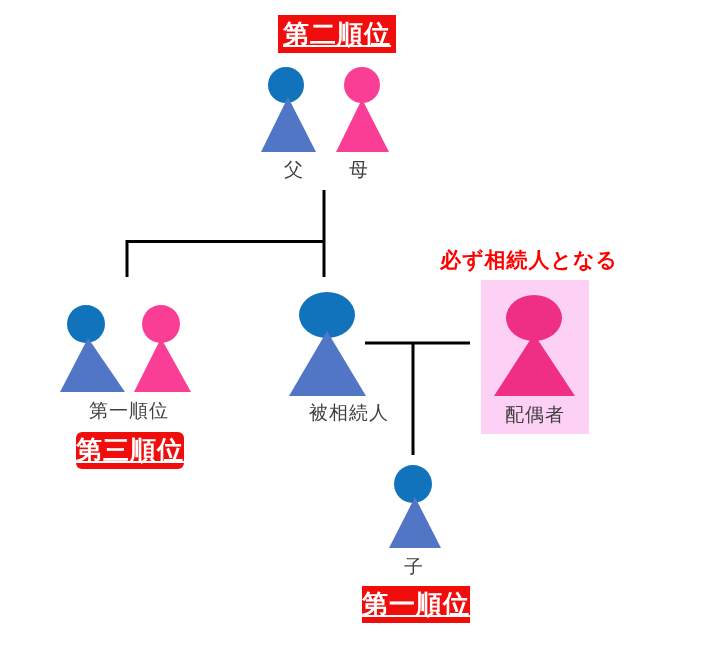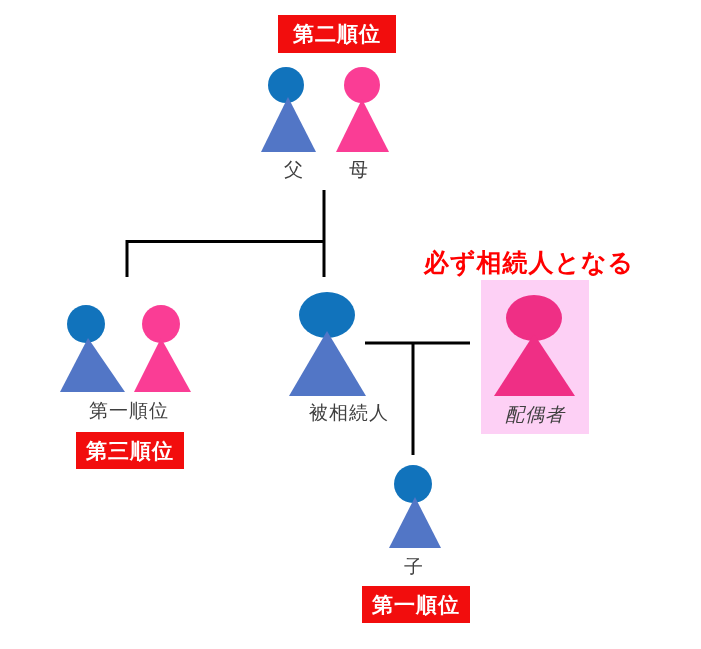--- a/index.html
+++ b/index.html
@@ -24,33 +24,34 @@
     font-size: 19px;
     letter-spacing: 1px;
     color: var(--label-text);
     white-space: nowrap;
     line-height: 1.2;
   }
   .rank-box {
     position: absolute;
     background: var(--rank-box-bg);
     color: var(--rank-box-text);
-    font-size: 21px;
+    font-size: 26px;
     font-weight: bold;
     letter-spacing: 1px;
     display: flex;
     align-items: center;
     justify-content: center;
     white-space: nowrap;
+    text-decoration: underline;
   }
   .annotation {
     position: absolute;
     transform: translateX(-50%);
     color: var(--annotation-red);
-    font-size: 25px;
+    font-size: 21px;
     font-weight: bold;
     letter-spacing: 1px;
     white-space: nowrap;
   }
 </style>
 </head>
 <body>
 
 <div class="stage">
 
@@ -93,25 +94,25 @@
       <polygon class="sp-pink" points="534,334 494,396 575,396"></polygon>
     </g>
 
     <g>
       <circle class="m-head" cx="413" cy="484" r="19"></circle>
       <polygon class="m-body" points="415,497 389,548 441,548"></polygon>
     </g>
   </svg>
 
   <div class="rank-box" style="left:278px; top:15px; width:118px; height:38px;">第二順位</div>
-  <div class="rank-box" style="left:76px; top:432px; width:108px; height:37px;">第三順位</div>
+  <div class="rank-box" style="left:76px; top:432px; width:108px; height:37px;border-radius:6px;">第三順位</div>
   <div class="rank-box" style="left:362px; top:586px; width:108px; height:37px;text-align:center;">第一順位</div>
 
   <div class="annotation" style="left:529px; top:246px;">必ず相続人となる</div>
 
   <div class="label" style="left:294px; top:159px;">父</div>
   <div class="label" style="left:359px; top:159px;">母</div>
   <div class="label" style="left:129px; top:400px;">第一順位</div>
   <div class="label" style="left:332px; top:402px;margin-left:17px;">被相続人</div>
-  <div class="label" style="left:535px; top:404px;font-style:italic;">配偶者</div>
+  <div class="label" style="left:535px; top:404px;">配偶者</div>
   <div class="label" style="left:414px; top:556px;">子</div>
 
 </div>
 
 </body></html>

